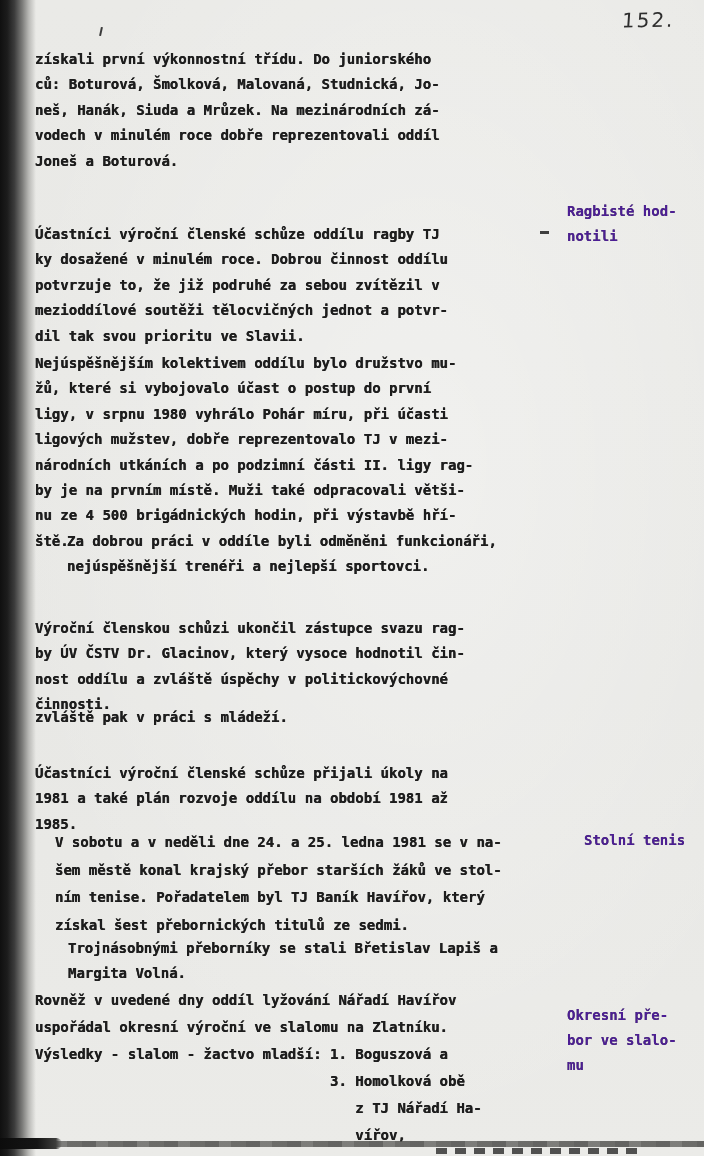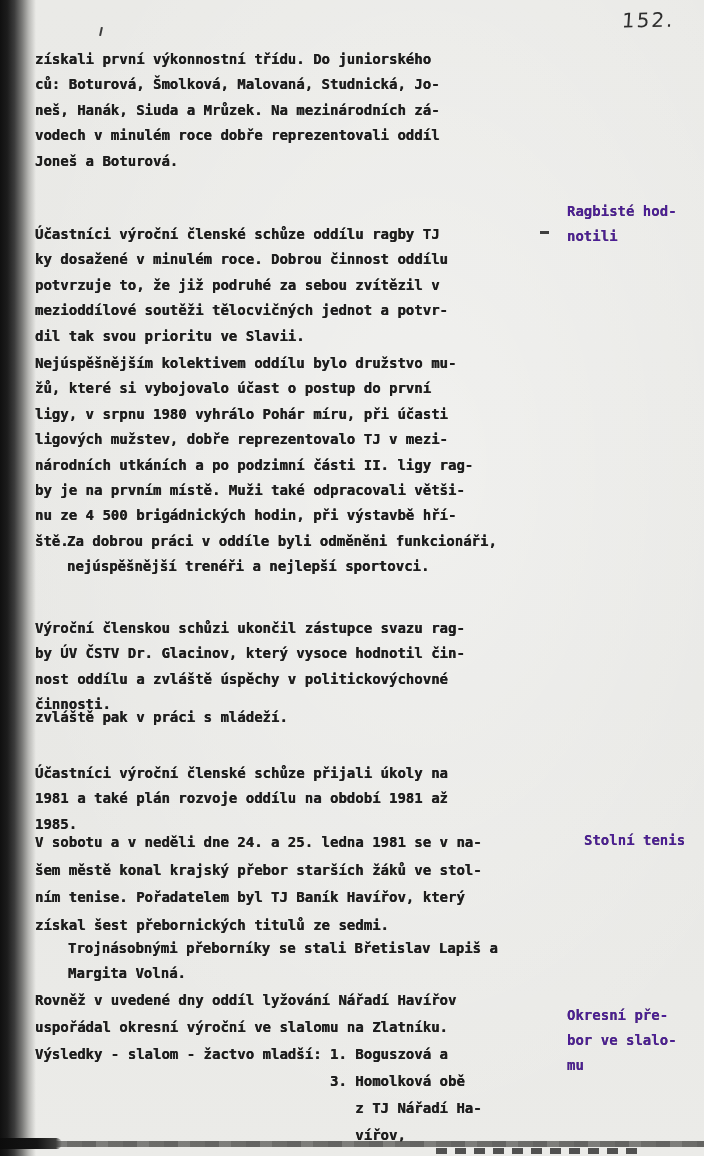--- a/index.html
+++ b/index.html
@@ -34,21 +34,21 @@
   }
   .paragraph{position:absolute;left:35px;}
   .paragraph .text-line{line-height:25.4px;height:25.4px;}
   .p-1{top:46px;}
   .p-2{top:199px;margin-top:22px;}
   .p-3{top:350px;}
   .p-4{top:528px;margin-left:32px;}
   .p-5{top:591px;margin-top:24px;}
   .p-6{top:704px;}
   .p-7{top:760px;}
-  .p-8{top:828px;}
+  .p-8{top:828px;margin-left:20px;}
   .p-8 .text-line{line-height:27.5px;height:27.5px;}
   .p-9{top:935px;padding-left:33px;}
   .p-10{top:986px;}
   .p-10 .text-line{line-height:27px;height:27px;}
   
   .margin-note{position:absolute;}
   .margin-note .text-line{line-height:25px;height:25px;}
   .margin-note .typed{color:#4c1d95;font-size:14px;text-shadow:0 0 .4px rgba(20,20,20,.7);text-align:center;}
   .note-ragby{left:567px;top:198px;}
   .note-stolni-tenis{left:584px;top:827px;}

